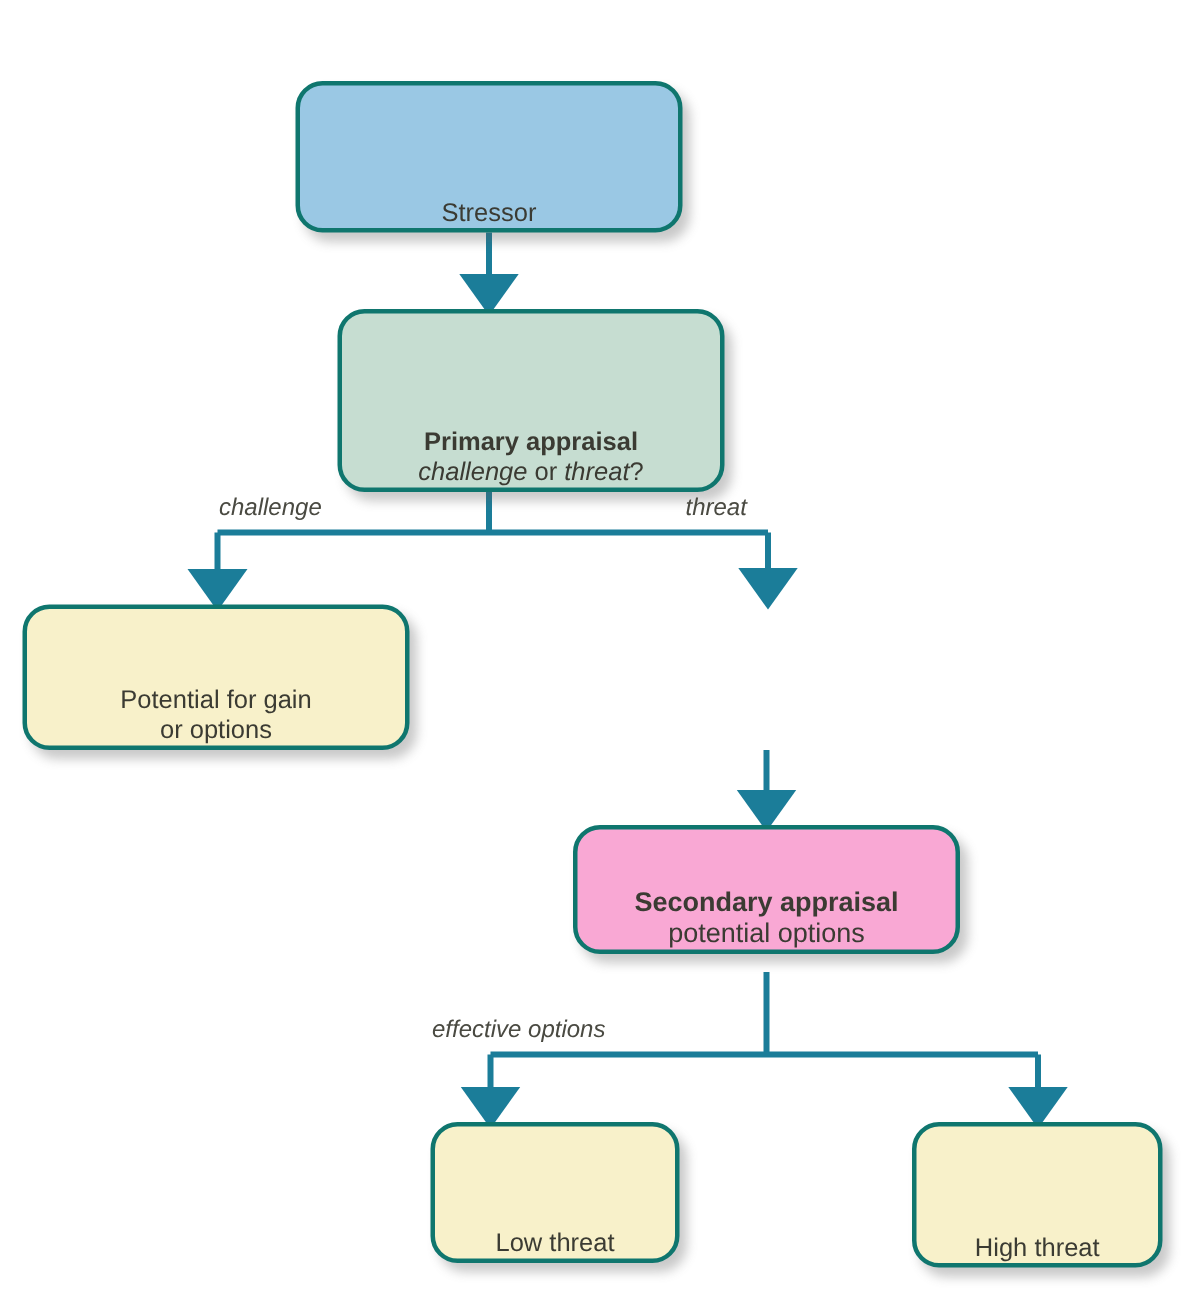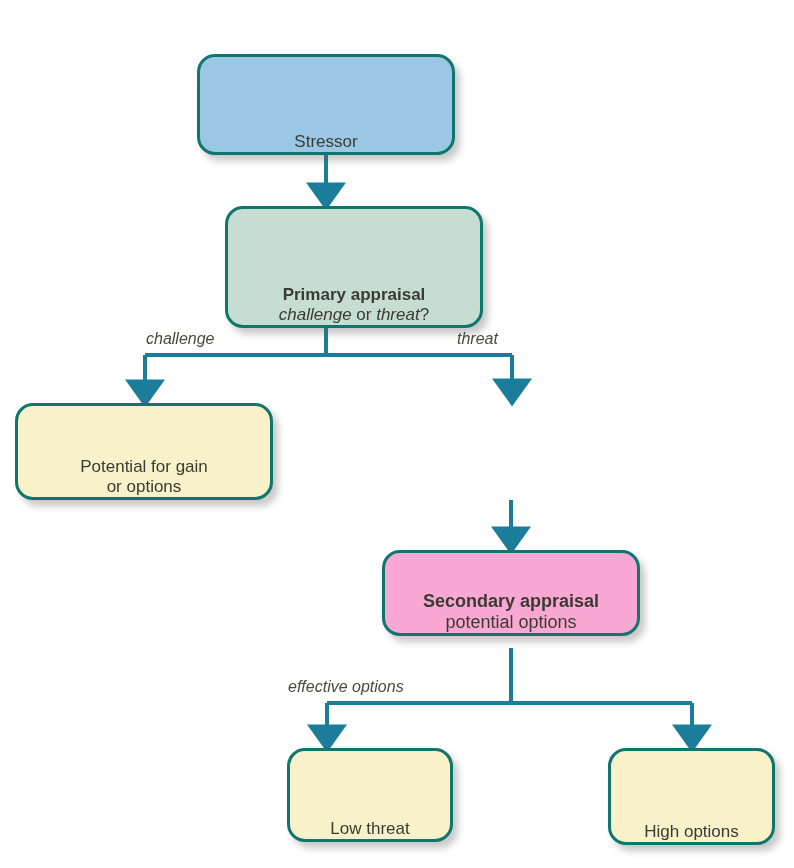--- a/index.html
+++ b/index.html
@@ -145,20 +145,20 @@
   <div class="node node-secondary">
     <span class="line bold">Secondary appraisal</span>
     <span class="line ital">potential options</span>
   </div>
 
   <div class="node node-low">
     <span class="line">Low threat</span>
   </div>
 
   <div class="node node-high">
-    <span class="line">High options</span>
+    <span class="line">High threat</span>
   </div>
 
   <span class="edge-label lbl-challenge">challenge</span>
   <span class="edge-label lbl-threat">threat</span>
   <span class="edge-label lbl-effective">effective options</span>
 
 </div>
 
 </body></html>

